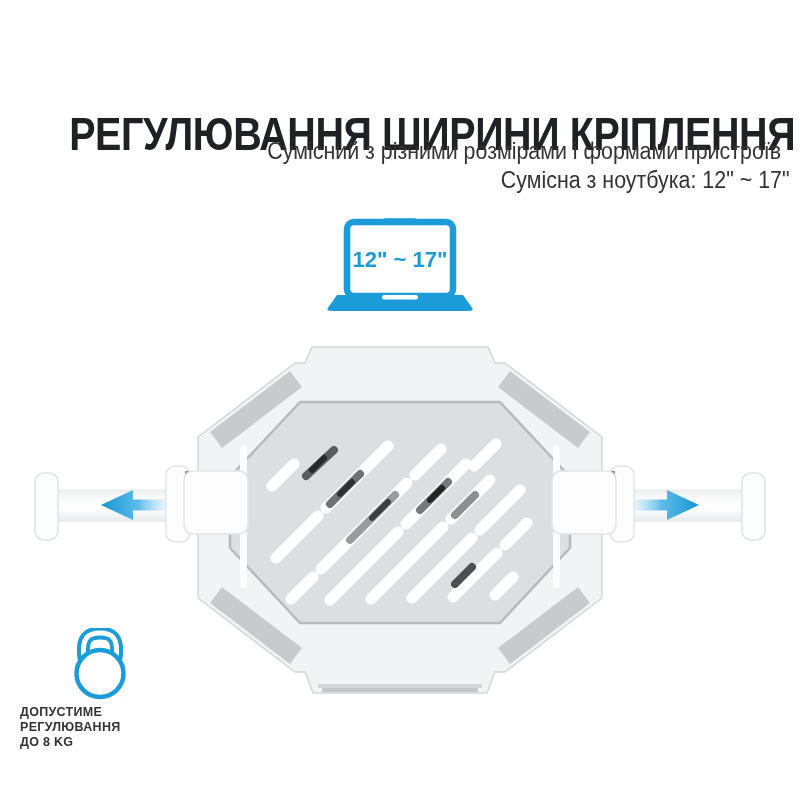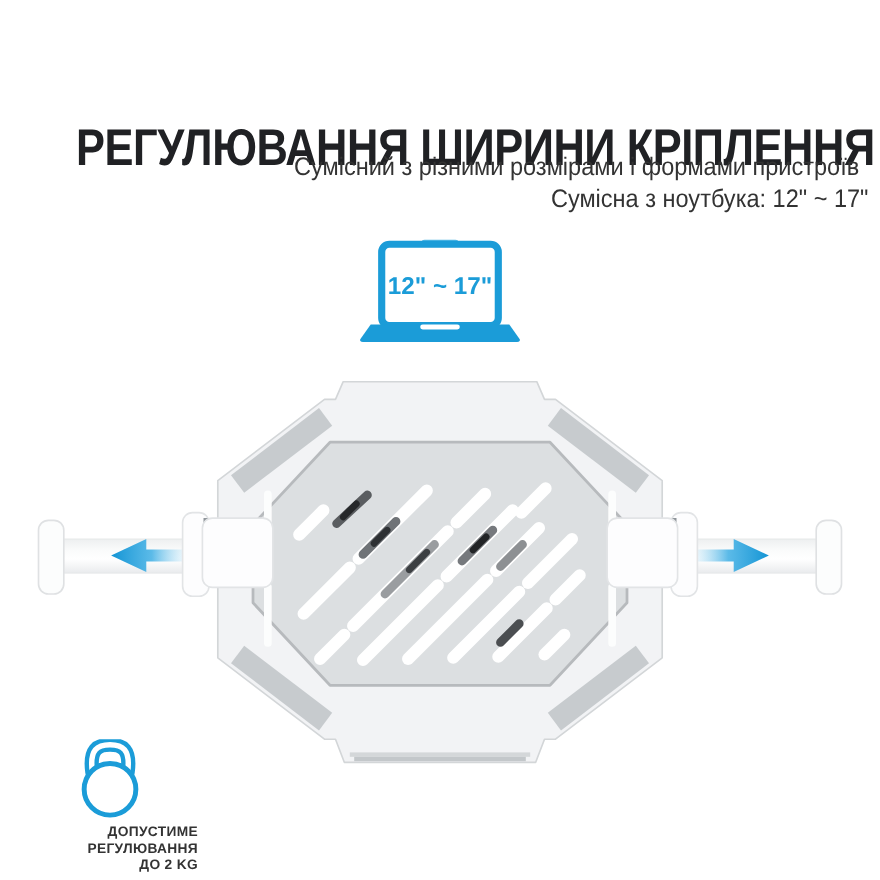--- a/index.html
+++ b/index.html
@@ -15,21 +15,21 @@
     white-space:nowrap;
   }
   .title .squeeze{display:inline-block;transform:scaleX(.84);transform-origin:50% 50%;letter-spacing:-0.5px;}
   .subtitles{
     position:absolute;top:137px;left:0;width:800px;text-align:right;
     font-size:23px;color:var(--body-text);line-height:29px;white-space:nowrap;
   }
   .subtitles .squeeze{display:inline-block;transform:scaleX(.93);transform-origin:50% 50%;}
   .laptop-wrap{position:absolute;left:318px;top:214px;width:164px;height:102px;}
   .product-wrap{position:absolute;left:0;top:0;width:800px;height:800px;}
-  .load-block{position:absolute;left:20px;top:672px;width:160px;text-align:right;}
+  .load-block{position:absolute;left:20px;top:628px;width:160px;text-align:left;}
   .load-block svg{display:block;margin:0 auto;}
   .load-text{
     margin-top:5px;font-size:12.5px;font-weight:bold;color:var(--body-text);
     line-height:15px;letter-spacing:.3px;
   }
   
   .accent-fill{fill:var(--accent);}
   .accent-soft-fill{fill:var(--accent-soft);}
   .accent-stroke{stroke:var(--accent);}
   .tray-fill{fill:var(--tray-body);}
@@ -160,15 +160,15 @@
 
 <div class="load-block">
   <svg width="80" height="72" viewBox="0 0 80 72">
     <path d="M24,30 C21,9 29,5 40,5 C51,5 59,9 56,30" fill="none" class="accent-stroke" stroke-width="13" stroke-linecap="round"></path>
     <path d="M24,30 C21,9 29,5 40,5 C51,5 59,9 56,30" fill="none" stroke="#ffffff" stroke-width="5" stroke-linecap="round"></path>
     <circle cx="40" cy="45.5" r="23.5" fill="#ffffff" class="accent-stroke" stroke-width="4.5"></circle>
   </svg>
   <div class="load-text">
     <div>ДОПУСТИМЕ</div>
     <div>РЕГУЛЮВАННЯ</div>
-    <div>ДО 2 KG</div>
+    <div>ДО 8 KG</div>
   </div>
 </div>
 
 </body></html>

